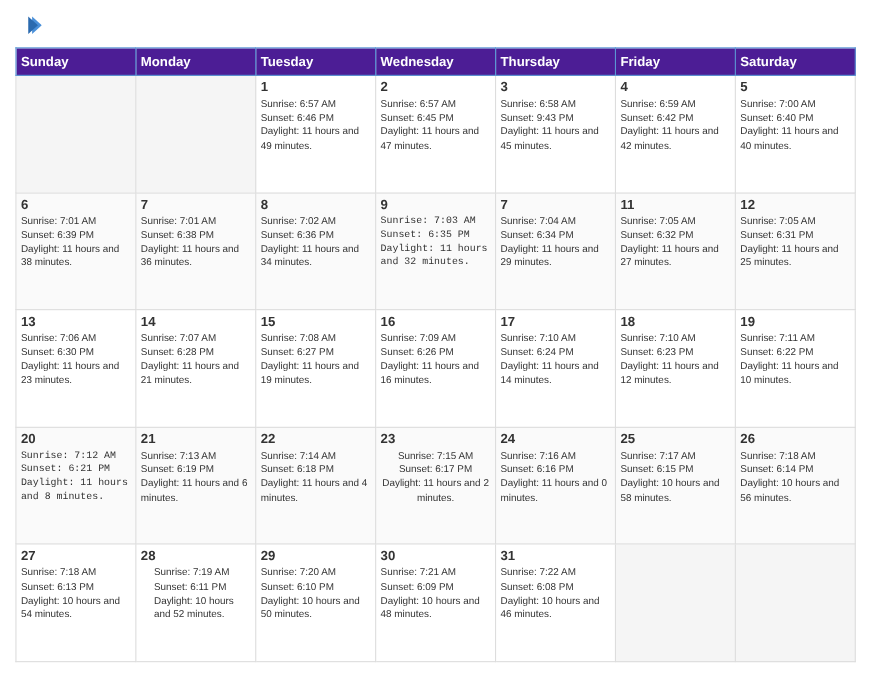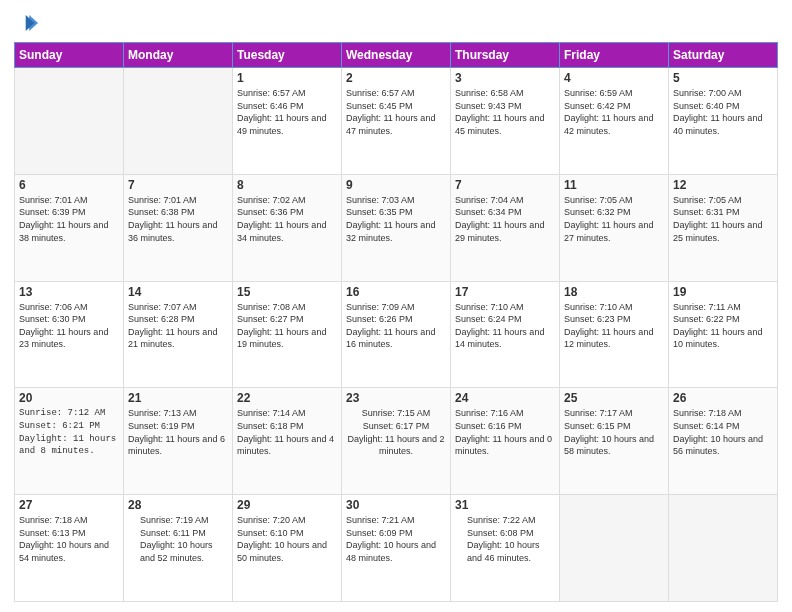--- a/index.html
+++ b/index.html
@@ -48,21 +48,21 @@
       margin-top: 2px;
     }
     .calendar {
       flex: 1;
       border: 1px solid #ccc;
       border-collapse: collapse;
       width: 100%;
       table-layout: fixed;
     }
     .calendar th {
-      background: #a21caf;
+      background: #4c1d95;
       color: #fff;
       font-size: 12px;
       font-weight: bold;
       padding: 5px 4px;
       text-align: left;
       border: 1px solid #5a96d4;
     }
     .calendar td {
       vertical-align: top;
       padding: 3px 4px;
@@ -174,21 +174,21 @@
 Daylight: 11 hours and 36 minutes.</div>
           </td>
           <td>
             <span class="day-num">8</span>
             <div class="day-info" style="white-space: pre-line;">Sunrise: 7:02 AM
 Sunset: 6:36 PM
 Daylight: 11 hours and 34 minutes.</div>
           </td>
           <td>
             <span class="day-num">9</span>
-            <div class="day-info" style="white-space: pre-line;">Sunrise: 7:03 AM
+            <div class="day-info" style="white-space: pre-line; font-family: Liberation Mono, monospace;">Sunrise: 7:03 AM
 Sunset: 6:35 PM
 Daylight: 11 hours and 32 minutes.</div>
           </td>
           <td>
             <span class="day-num">7</span>
             <div class="day-info" style="white-space: pre-line;">Sunrise: 7:04 AM
 Sunset: 6:34 PM
 Daylight: 11 hours and 29 minutes.</div>
           </td>
           <td>
@@ -312,21 +312,21 @@
 Daylight: 10 hours and 50 minutes.</div>
           </td>
           <td>
             <span class="day-num">30</span>
             <div class="day-info" style="white-space: pre-line;">Sunrise: 7:21 AM
 Sunset: 6:09 PM
 Daylight: 10 hours and 48 minutes.</div>
           </td>
           <td>
             <span class="day-num">31</span>
-            <div class="day-info" style="white-space: pre-line; margin-left: 12px;">Sunrise: 7:22 AM
+            <div class="day-info" style="white-space: pre-line;">Sunrise: 7:22 AM
 Sunset: 6:08 PM
 Daylight: 10 hours and 46 minutes.</div>
           </td>
           <td class="empty"></td>
           <td class="empty"></td>
         </tr>
       </tbody>
   </table>
 </div>
 

